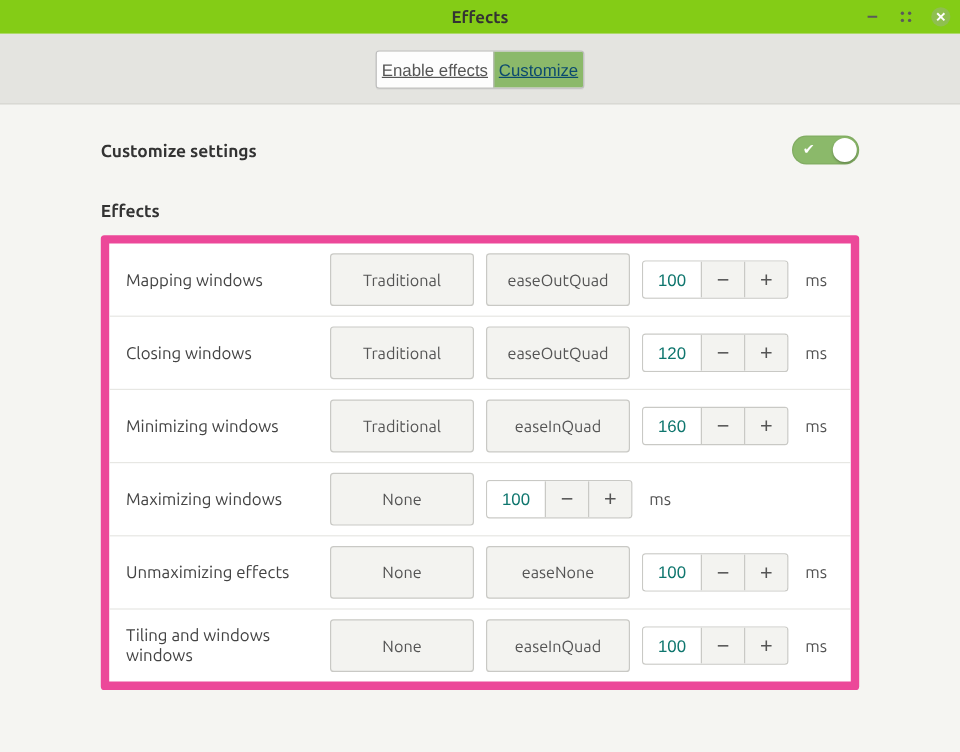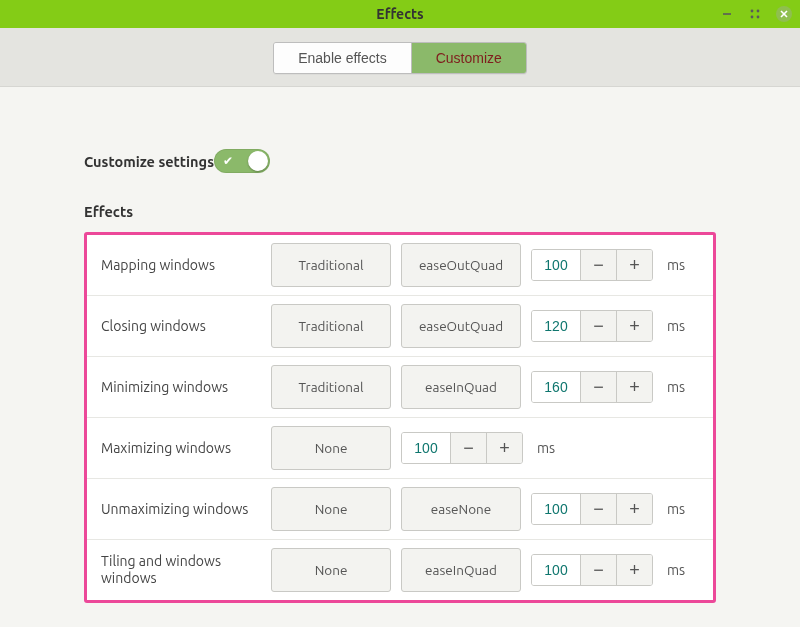--- a/index.html
+++ b/index.html
@@ -50,42 +50,42 @@
     display: flex; justify-content: center;
   }
   .segmented {
     display: inline-flex;
     border: 1px solid #bdbdbd;
     border-radius: 3px;
     overflow: hidden;
     box-shadow: 0 1px 0 rgba(0,0,0,0.03);
   }
   .seg-btn {
-    padding: 7px 24px;
+    padding: 7px 4px;
     background: #fdfdfd;
     color: #555;
     font-size: 14px;
     cursor: pointer;
     border: none;
+    text-decoration: underline;
   }
   .seg-btn + .seg-btn { border-left: 1px solid #bdbdbd; }
   .seg-btn.active {
     background: #8bb96a;
-    color: #7f1d1d;
+    color: #0c4a6e;
   }
   
   .content {
     flex: 1;
     padding: 26px 84px 0 84px;
     overflow: auto;
   }
   .customize-row {
-    display: flex; align-items: center; 
+    display: flex; align-items: center; justify-content: space-between;
     margin-bottom: 30px;
-    margin-top: 36px;
   }
   .customize-row .label {
     font-weight: 700; font-size: 14.5px; color: #333;
   }
   .switch {
     width: 56px; height: 24px;
     border-radius: 12px;
     background: #8bb96a;
     position: relative;
     cursor: pointer;
@@ -99,21 +99,21 @@
     position: absolute; right: 2px; top: 2px;
     width: 20px; height: 20px; border-radius: 50%;
     background: #fff;
     box-shadow: 0 1px 2px rgba(0,0,0,0.3);
   }
   .section-header {
     font-weight: 700; font-size: 14.5px; color: #333;
     margin-bottom: 12px;
   }
   .fx-table {
-    border: 3px solid #ec4899;
+    border: 7px solid #ec4899;
     border-radius: 3px;
     background: #fff;
   }
   .fx-row {
     display: flex; align-items: center;
     padding: 8px 14px;
     gap: 10px;
   }
   .fx-row + .fx-row { border-top: 1px solid #e7e7e3; }
   .fx-name {
@@ -251,21 +251,21 @@
     <div class="fx-name">Maximizing windows</div>
     <div class="combo">None</div>
     <div class="spin-group">
       <input class="spin-value" value="100" style="">
       <button class="spin-btn">−</button>
       <button class="spin-btn">+</button>
     </div>
     <div class="unit">ms</div>
   </div>
         <div class="fx-row">
-    <div class="fx-name">Unmaximizing windows</div>
+    <div class="fx-name">Unmaximizing effects</div>
     <div class="combo">None</div>
     <div class="combo">easeNone</div>
     <div class="spin-group">
       <input class="spin-value" value="100" style="">
       <button class="spin-btn">−</button>
       <button class="spin-btn">+</button>
     </div>
     <div class="unit">ms</div>
   </div>
         <div class="fx-row">

